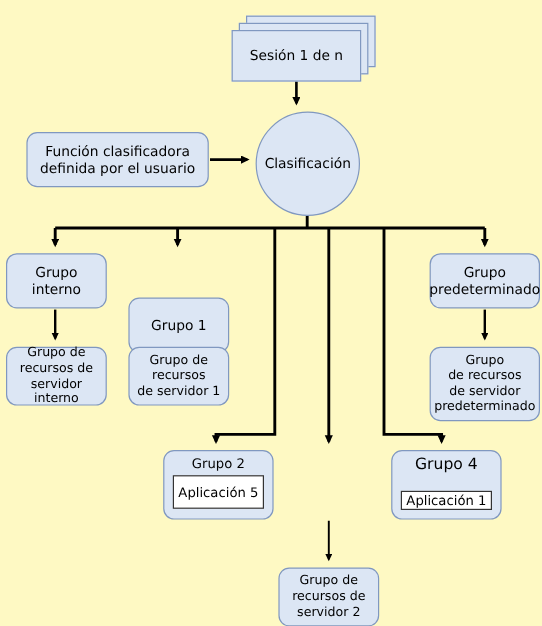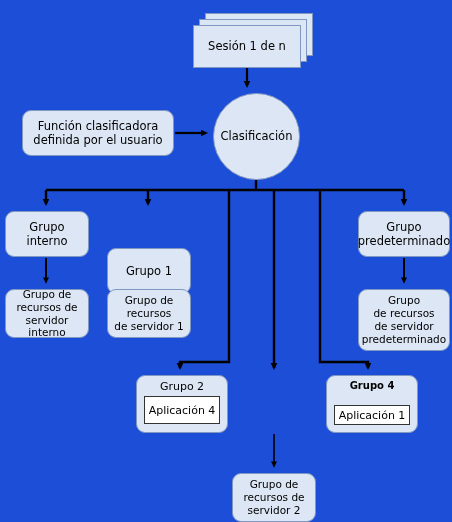--- a/index.html
+++ b/index.html
@@ -7,21 +7,21 @@
     padding: 0;
     background: #ffffff;
   }
   body {
     font-family: "DejaVu Sans", "Liberation Sans", sans-serif;
   }
   #diagram {
     position: relative;
     width: 452px;
     height: 522px;
-    background: #1d4ed8;
+    background: #fef9c3;
     overflow: hidden;
   }
   #edges {
     position: absolute;
     left: 0;
     top: 0;
     width: 452px;
     height: 522px;
     pointer-events: none;
   }
@@ -170,27 +170,27 @@
   <div class="node rounded" style="left:358px; top:289px; width:92px; height:62px; font-size:10.5px;">
     <span>Grupo
 de recursos
 de servidor
 predeterminado</span>
   </div>
 
   <div class="group-box" style="left:136px; top:375px; width:92px; height:58px; padding:4px 7px 7px 7px;">
     <div class="group-title" style="font-size:11px; margin-bottom:3px;">Grupo 2</div>
     <div class="app-box" style="width:100%; height:28px; font-size:11px;">
-      <span>Aplicación 4</span>
+      <span>Aplicación 5</span>
     </div>
   </div>
 
 
   <div class="group-box" style="left:326px; top:375px; width:92px; height:58px; padding:4px 7px 7px 7px;">
-    <div class="group-title" style="font-size:10px; margin-bottom:14px;font-weight:bold;">Grupo 4</div>
+    <div class="group-title" style="font-size:13px; margin-bottom:14px;">Grupo 4</div>
     <div class="app-box" style="width:100%; height:28px; font-size:11px;">
       <span>Aplicación 1</span>
     </div>
   </div>
 
   <div class="node rounded" style="left:232px; top:473px; width:84px; height:49px; font-size:10.5px;">
     <span>Grupo de
 recursos de
 servidor 2</span>
   </div>

